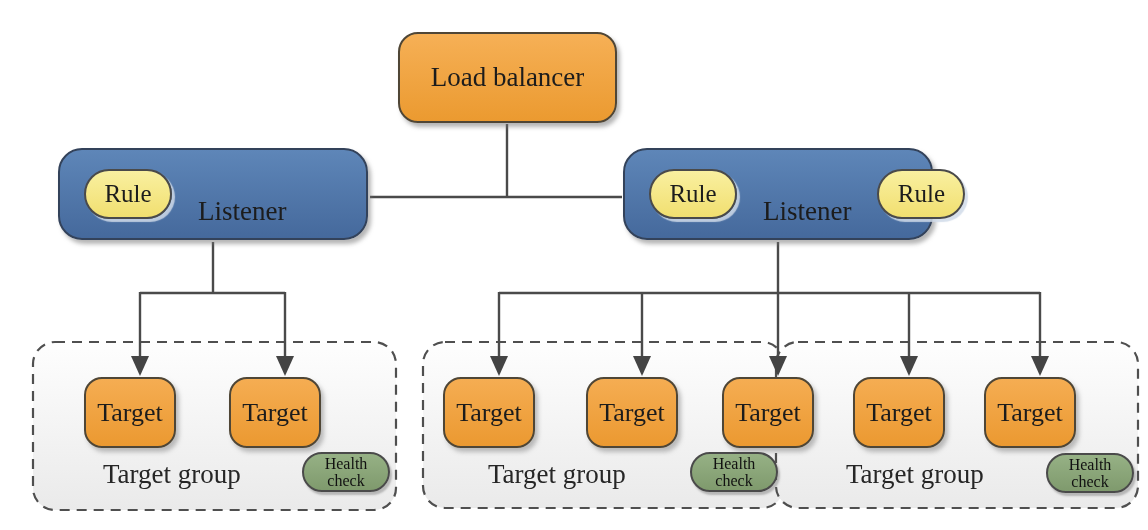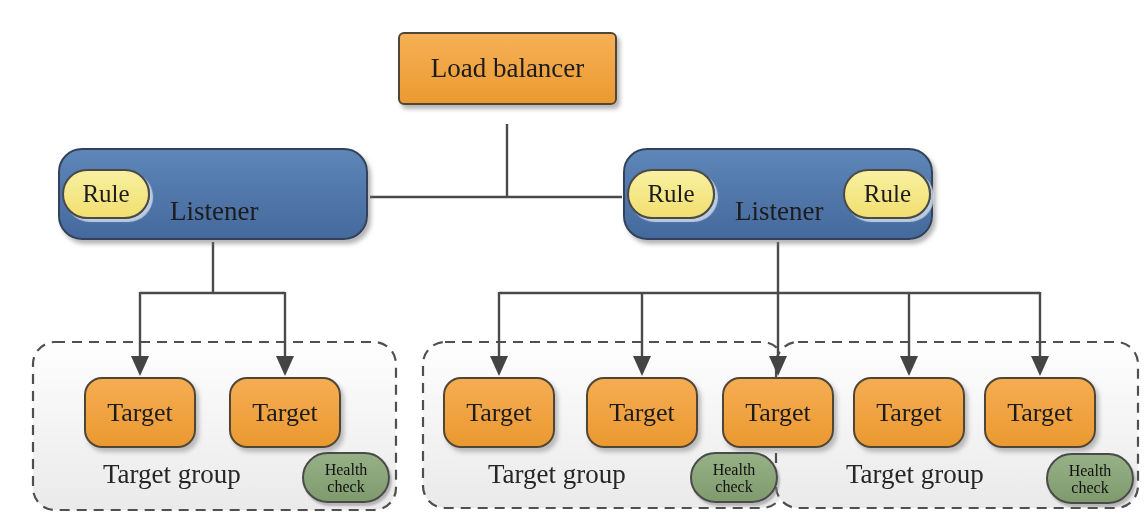--- a/index.html
+++ b/index.html
@@ -11,58 +11,58 @@
     color:#1c1c1c;
     overflow:hidden;
   }
   .layer{position:absolute;left:0;top:0;z-index:1;}
   .node{
     position:absolute;z-index:3;
     display:flex;align-items:center;justify-content:center;
     box-sizing:border-box;
   }
   .lb{
-    width:219px;height:73px;left:398px;top:32px;
+    width:219px;height:91px;left:398px;top:32px;
     background:linear-gradient(180deg,#f6b056 0%,#eb9a30 100%);
-    border:2.5px solid #4f4636;border-radius:6px;
+    border:2.5px solid #4f4636;border-radius:20px;
     font-size:27px;
     box-shadow:3px 4px 4px rgba(120,120,120,.55);
     font-family:Liberation Serif, serif;
   }
   .listener{
     width:310px;height:92px;top:148px;
     background:linear-gradient(180deg,#5e86b8 0%,#45699c 100%);
     border:2.5px solid #33425a;border-radius:24px;
     font-size:27px;
     box-shadow:3px 4px 4px rgba(120,120,120,.55);
-    justify-content:flex-start;gap:20px;padding:0 2px;
+    justify-content:flex-start;gap:26px;padding:0 24px;
   }
   .listener.right{justify-content:space-between;}
   .pill{
     width:88px;height:50px;flex:0 0 auto;
     display:flex;align-items:center;justify-content:center;
     background:linear-gradient(180deg,#f9f0a0 0%,#f1df70 100%);
     border:2.5px solid #4a4a4a;border-radius:26px;
     font-size:25px;box-sizing:border-box;
     box-shadow:3px 3px 1px rgba(208,219,233,.85);
   }
   .listener-label{display:inline-block;margin-top:34px;}
   .target{
-    width:112px;height:71px;top:377px;
+    width:92px;height:71px;top:377px;
     background:linear-gradient(180deg,#f5ad52 0%,#eb9931 100%);
     border:2.5px solid #4f4636;border-radius:18px;
     font-size:26px;
     box-shadow:3px 4px 4px rgba(130,130,130,.5);
   }
   .tg-label{
     position:absolute;z-index:2;width:215px;top:459px;
     text-align:left;font-size:27px;color:#262626;
   }
   .health{
-    position:absolute;z-index:3;width:88px;height:51px;
+    position:absolute;z-index:3;width:88px;height:40px;
     display:flex;flex-direction:column;align-items:center;justify-content:center;
     background:linear-gradient(180deg,#96b185 0%,#7f9a6d 100%);
     border:2.5px solid #4a4a4a;border-radius:26px;
     font-size:16px;line-height:17px;box-sizing:border-box;
     box-shadow:2px 3px 2px rgba(130,130,130,.5);
     color:#111;
   }
 </style>
 </head>
 <body>

